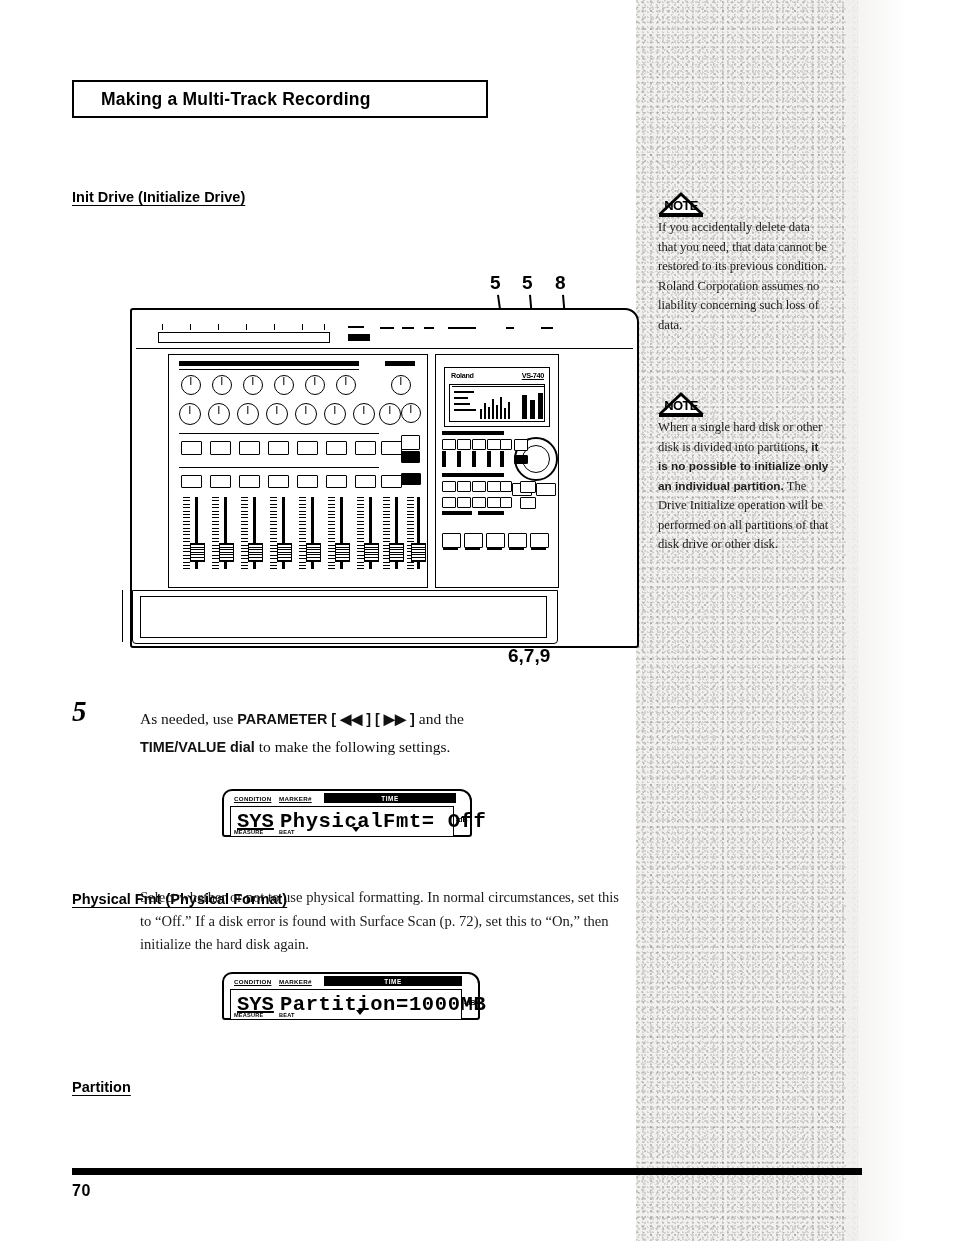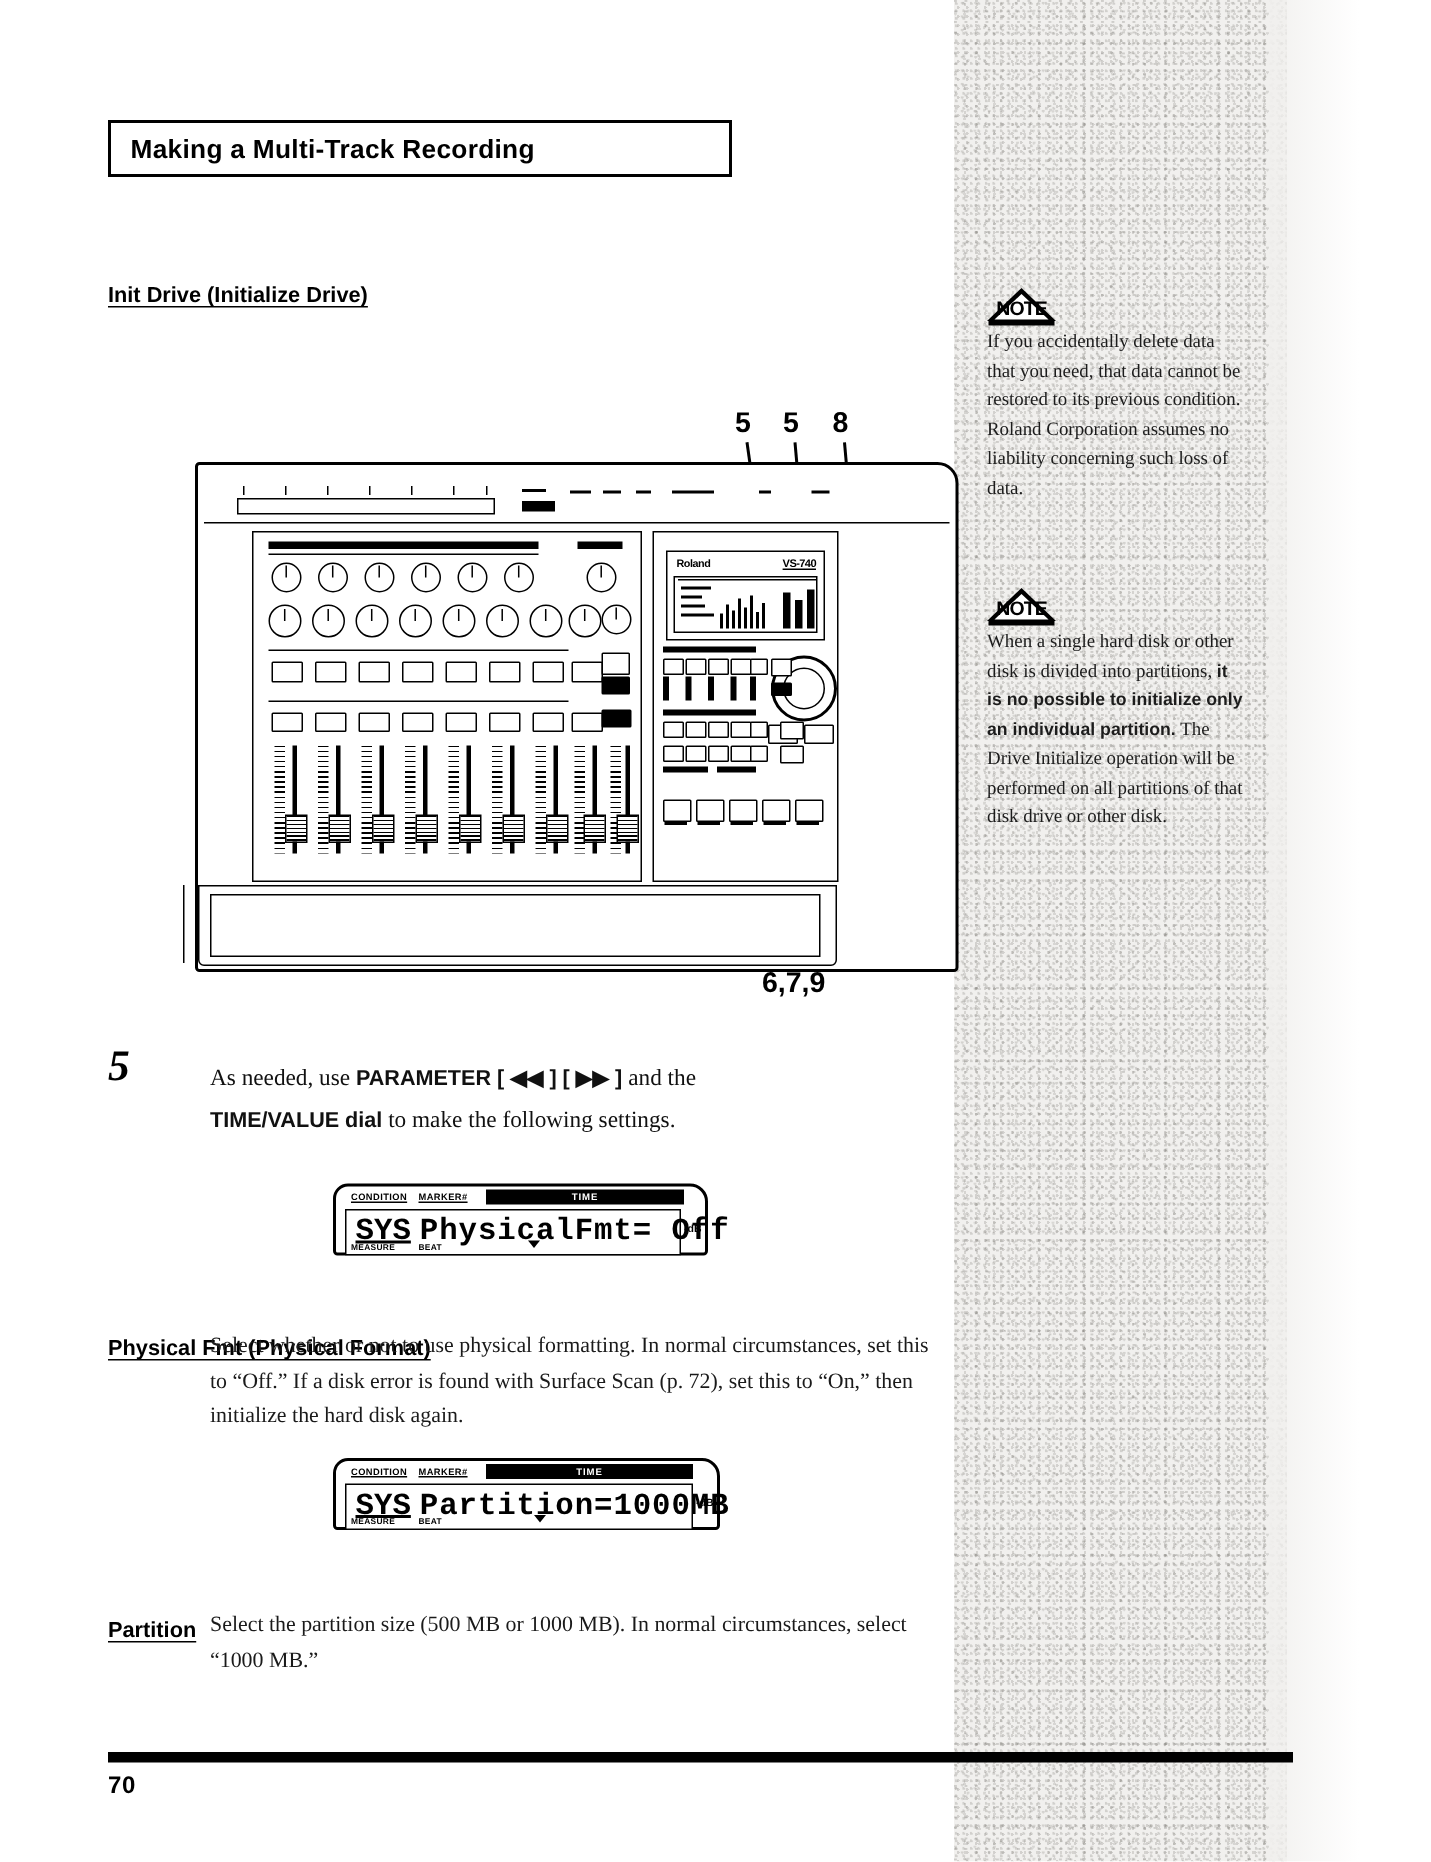--- a/index.html
+++ b/index.html
@@ -41,21 +41,21 @@
   
   .title-box{
     position:absolute;left:72px;top:80px;width:412px;height:34px;
     border:2.5px solid #000;
     background:#fff;
     display:flex;align-items:center;
   }
   .title-box .t{
     font-family:"Liberation Sans", sans-serif;
     font-weight:bold;font-size:17.5px;
-    letter-spacing:.2px;padding-left:13px;color:#000;
+    letter-spacing:.2px;padding-left:27px;color:#000;
   }
 
   
   .sec-head{
     position:absolute;
     font-family:"Liberation Sans", sans-serif;
     font-weight:bold;font-size:14.5px;color:#000;
     text-decoration:underline;
     text-underline-offset:3px;
     letter-spacing:0px;
@@ -541,21 +541,20 @@
         <span class="lcd-sys" style="padding-left:6px;">SYS</span>
           <span class="lcd-text">Partition=1000MB</span>
       </div>
       <div class="lcd-sub" style="left:12px;top:40px;">MEASURE</div>
       <div class="lcd-sub" style="left:57px;top:40px;">BEAT</div>
       <div class="lcd-db" style="left:242px;top:27px;">-dB</div>
       <div class="lcd-caret" style="left:134px;top:38px;"></div>
     </div>
 
     <div class="sec-head" style="left:72px;top:1048px;">Partition</div>
-    <div class="body-p" style="left:140px;top:1072px;width:482px;">Select the partition size (500 MB or 1000 MB). In normal circumstances, select “1000 MB.”</div>
   </div>
 
   <div class="note" style="left:658px;top:192px;">
     <div class="note-icon">
       <span class="tri"></span>
         <span class="tri-in"></span>
         <span class="bar-b"></span>
       <span class="word">NOTE</span>
     </div>
     <div class="note-text">If you accidentally delete data that you need, that data cannot be restored to its previous condition. Roland Corporation assumes no liability concerning such loss of data.</div>

